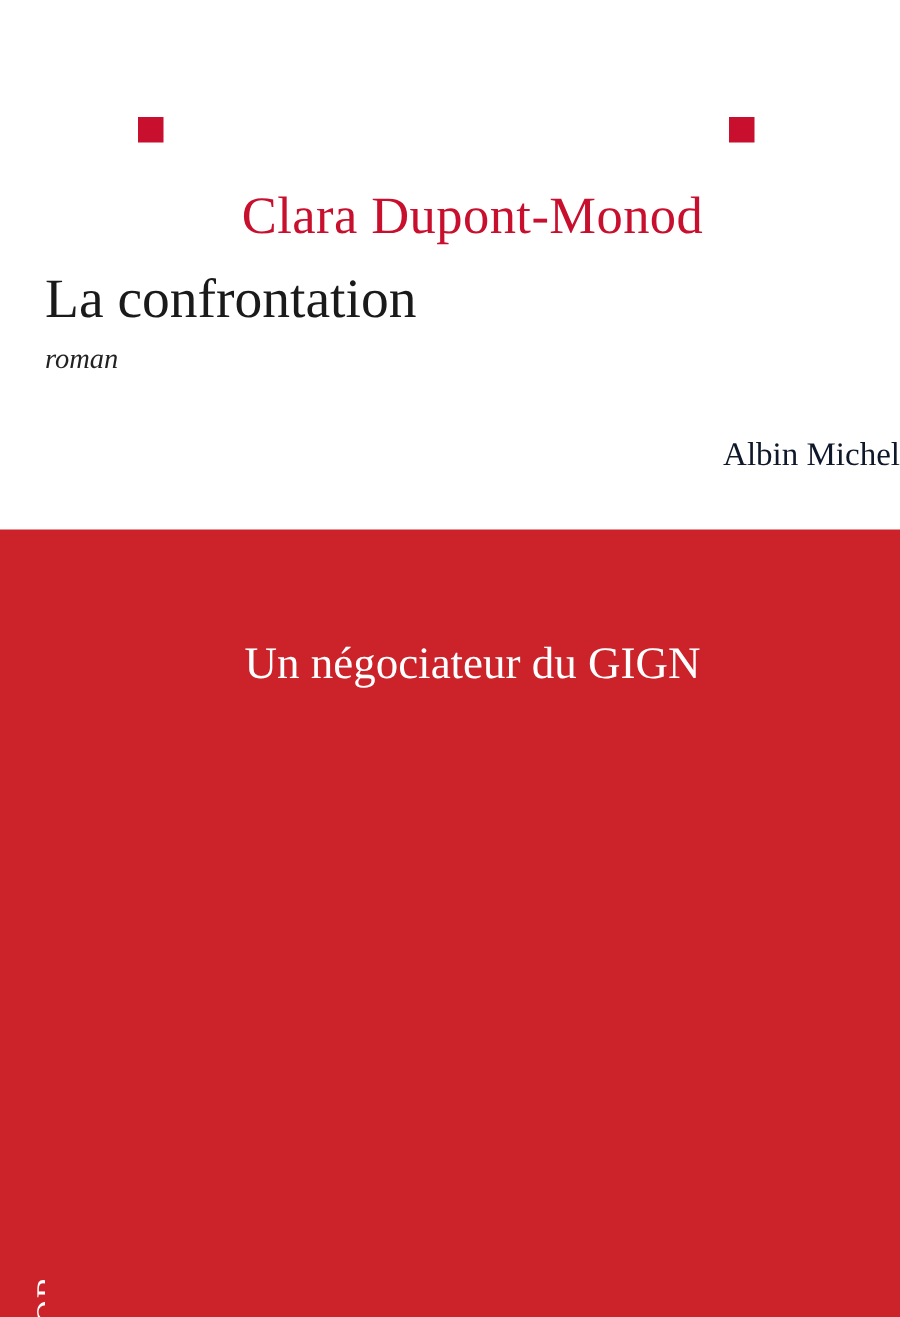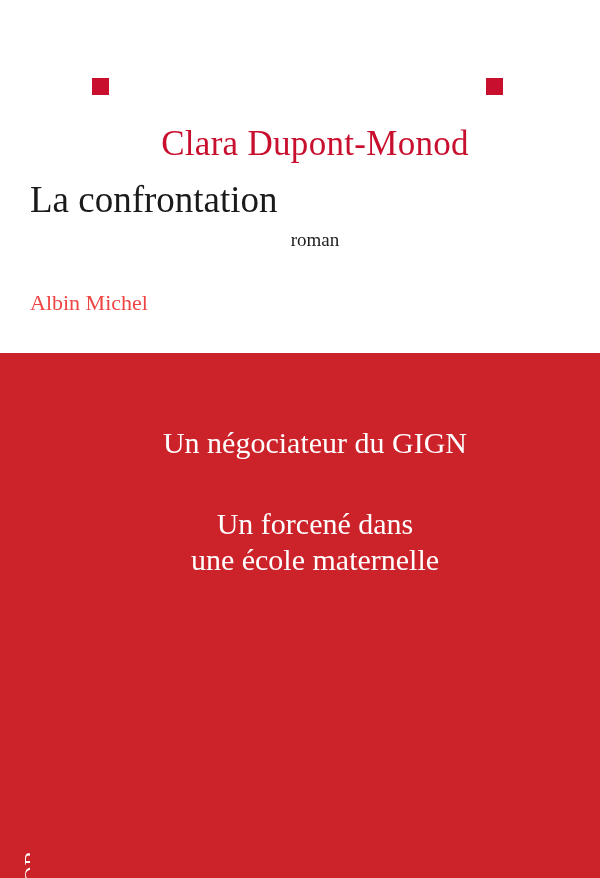--- a/index.html
+++ b/index.html
@@ -66,32 +66,33 @@
     text-align: left;
     color: #1a1a1a;
     font-size: 37px;
     font-family: "Liberation Serif", serif;
   }
   .genre {
     position: absolute;
     left: 30px;
     top: 229px;
     width: 570px;
-    text-align: center;
+    text-align: left;
     color: #222222;
     font-size: 19px;
+    font-style: italic;
     font-family: "Liberation Serif", serif;
   }
   .publisher {
     position: absolute;
     left: 30px;
     top: 290px;
     width: 570px;
-    text-align: left;
-    color: #ef4444;
+    text-align: right;
+    color: #0f172a;
     font-size: 22px;
     font-family: "Liberation Serif", serif;
   }
   
   .red-panel {
     position: absolute;
     left: 30px;
     top: 353px;
     width: 570px;
     height: 525px;
@@ -158,19 +159,15 @@
   <div class="title">La confrontation</div>
   <div class="genre">roman</div>
   <div class="publisher">Albin Michel</div>
 
   <div class="red-panel"></div>
 
   <div class="blurb">
     <div class="blurb-block">
       <div class="blurb-line">Un négociateur du GIGN</div>
     </div>
-    <div class="blurb-block">
-      <div class="blurb-line">Un forcené dans</div>
-      <div class="blurb-line">une école maternelle</div>
-    </div>
   </div>
 
 </div>
 
 </body></html>

